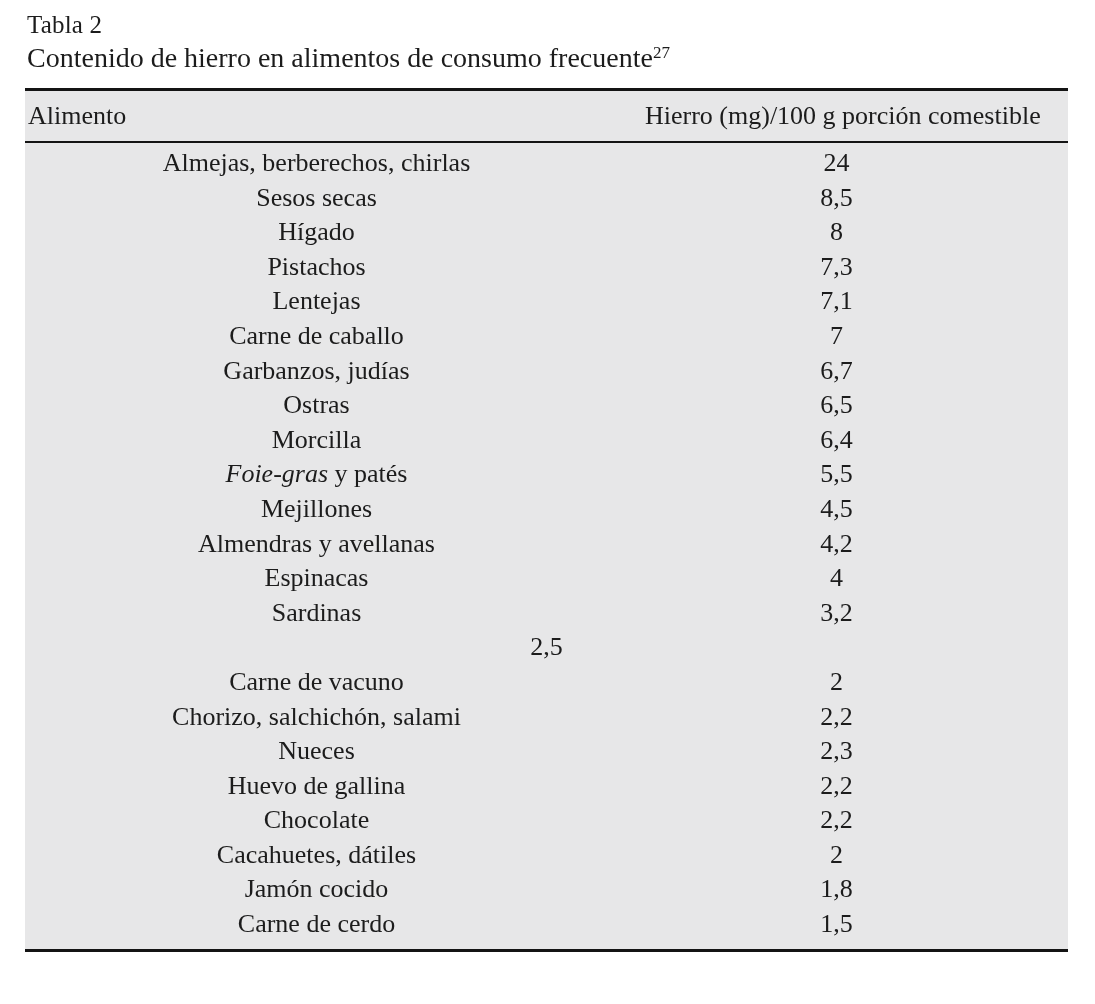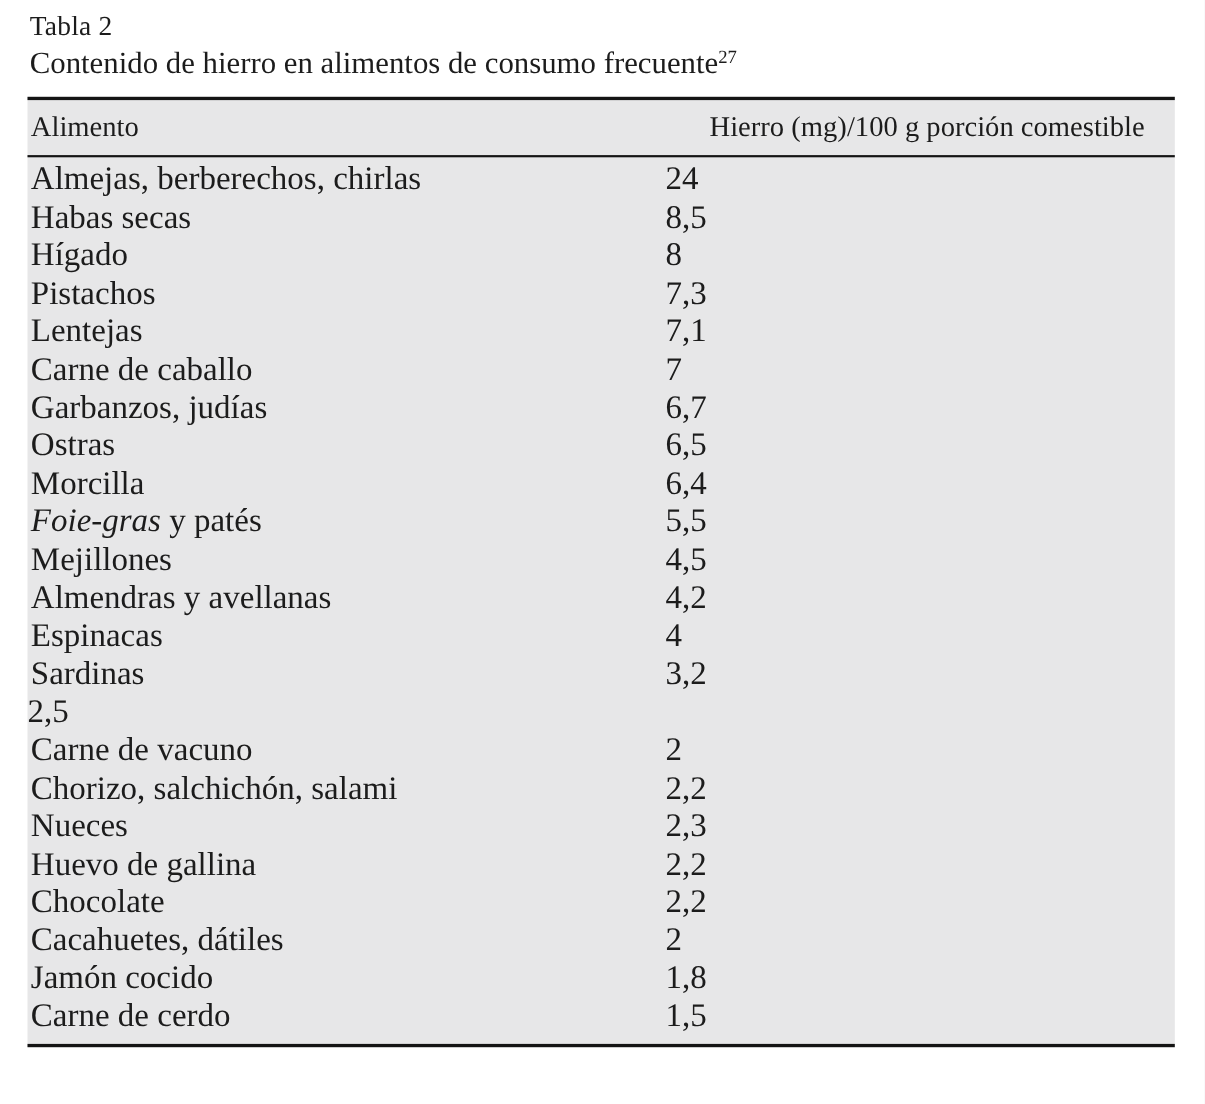--- a/index.html
+++ b/index.html
@@ -57,21 +57,22 @@
   }
   .cell-value {
     flex: 1;
   }
   .tbody {
     padding: 3px 0 7px 0;
   }
   .row {
     display: flex;
     line-height: 34.6px;
-    font-size: 30px;
+    font-size: 26px;
+    text-align: center;
   }
   .row .cell-food { white-space: nowrap; }
   .row .cell-food i { font-style: italic; }
 </style>
 </head>
 <body>
 
 <div class="page">
 
   <div class="table-label">Tabla 2</div>
@@ -86,21 +87,21 @@
       <div class="cell-food">Alimento</div>
       <div class="cell-value">Hierro (mg)/100 g porción comestible</div>
     </div>
 
     <div class="tbody" id="tbody">
         <div class="row">
           <div class="cell-food"><span>Almejas, berberechos, chirlas</span></div>
           <div class="cell-value">24</div>
         </div>
         <div class="row">
-          <div class="cell-food"><span>Habas secas</span></div>
+          <div class="cell-food"><span>Sesos secas</span></div>
           <div class="cell-value">8,5</div>
         </div>
         <div class="row">
           <div class="cell-food"><span>Hígado</span></div>
           <div class="cell-value">8</div>
         </div>
         <div class="row">
           <div class="cell-food"><span>Pistachos</span></div>
           <div class="cell-value">7,3</div>
         </div>

